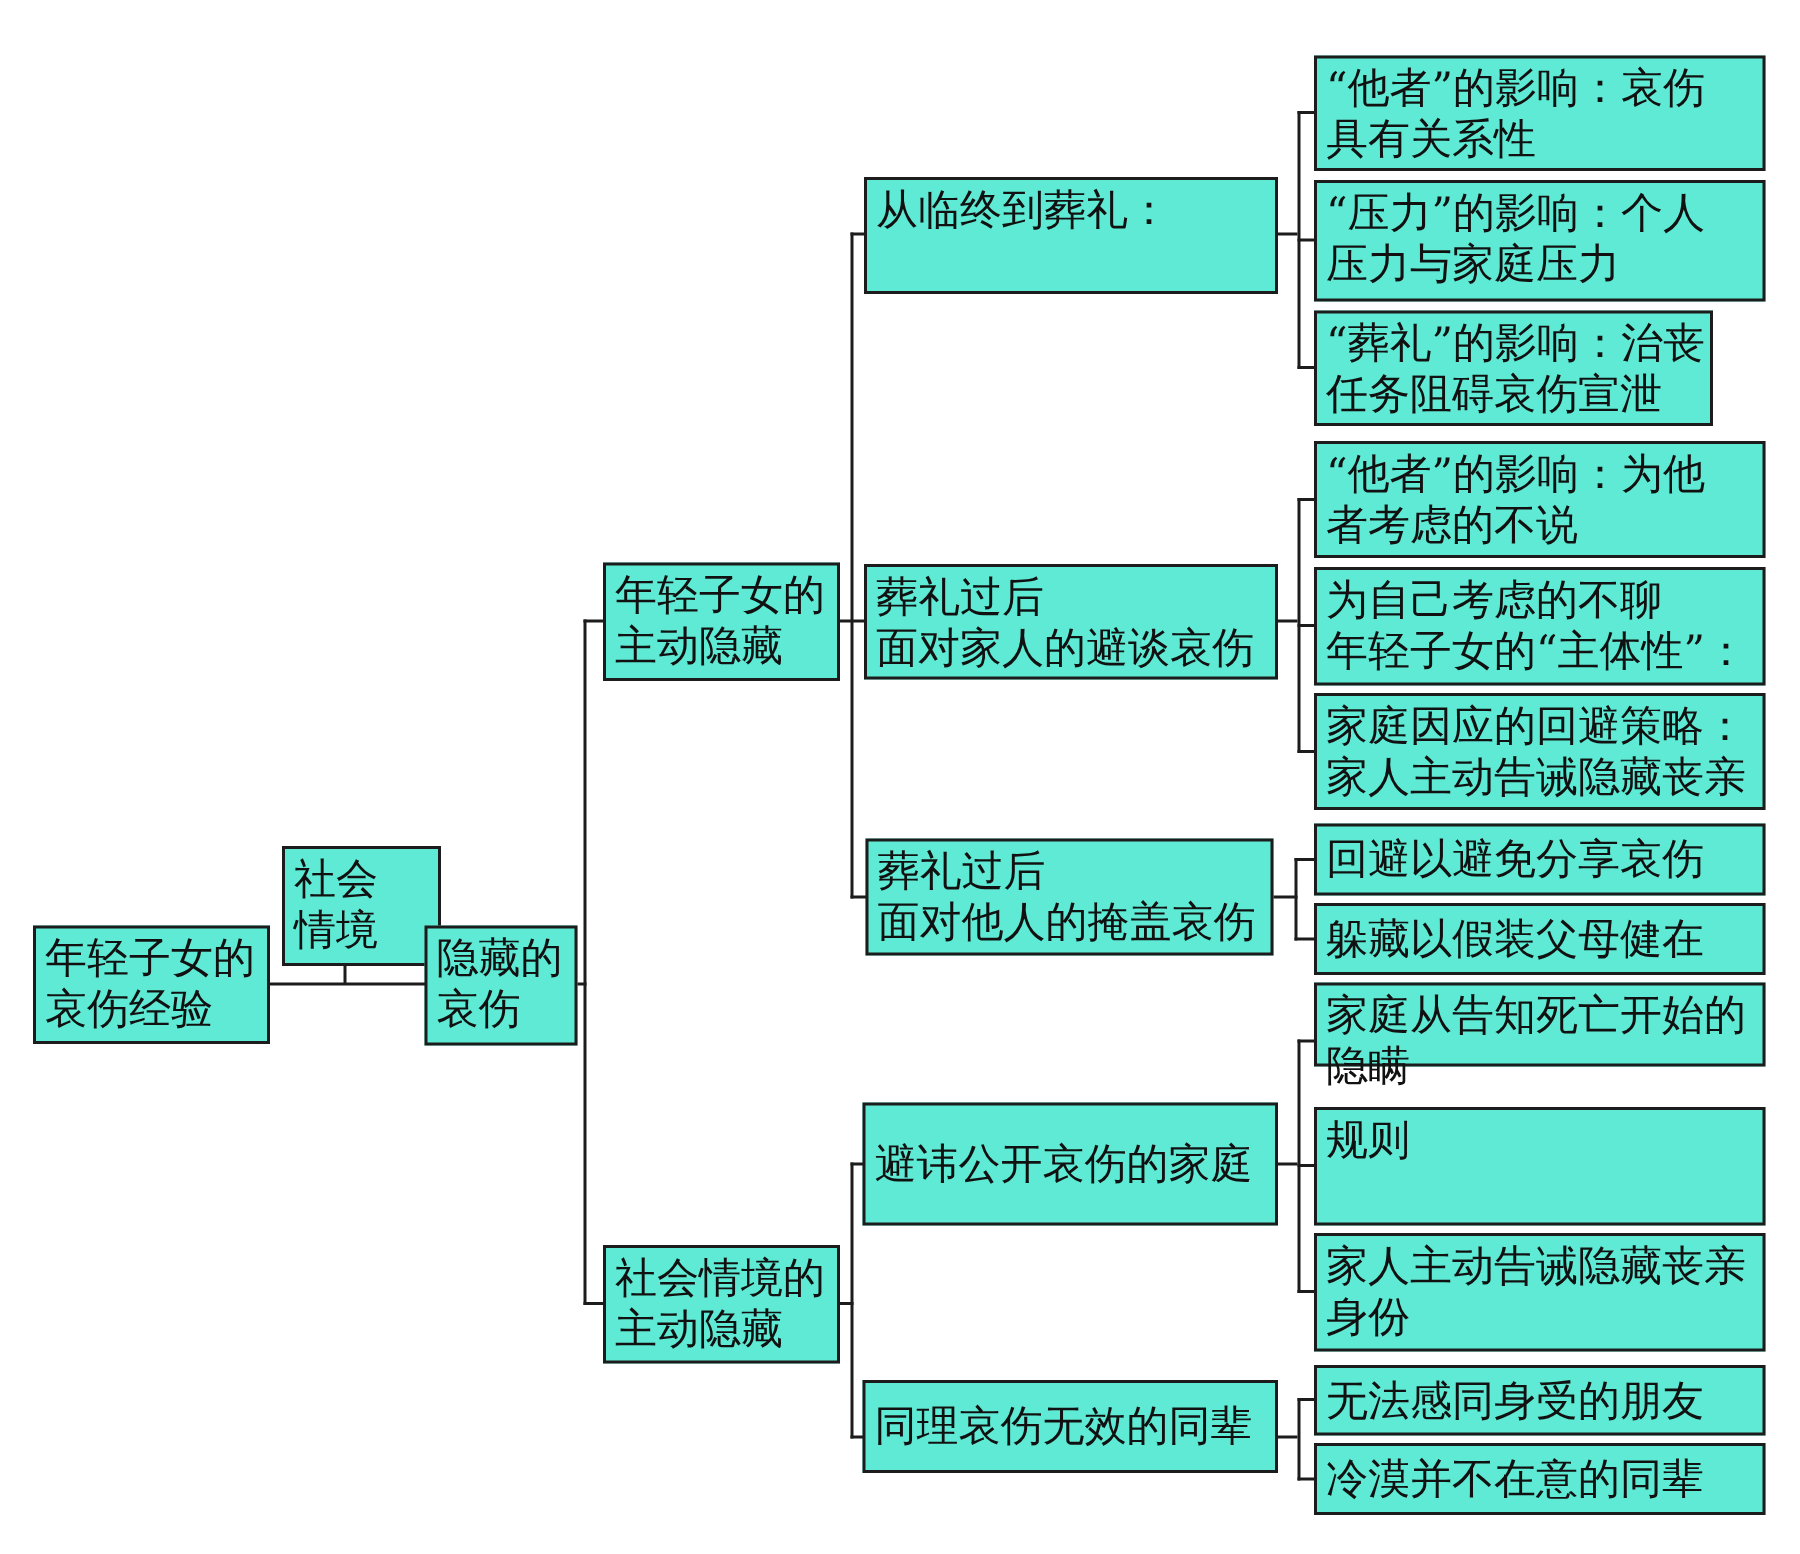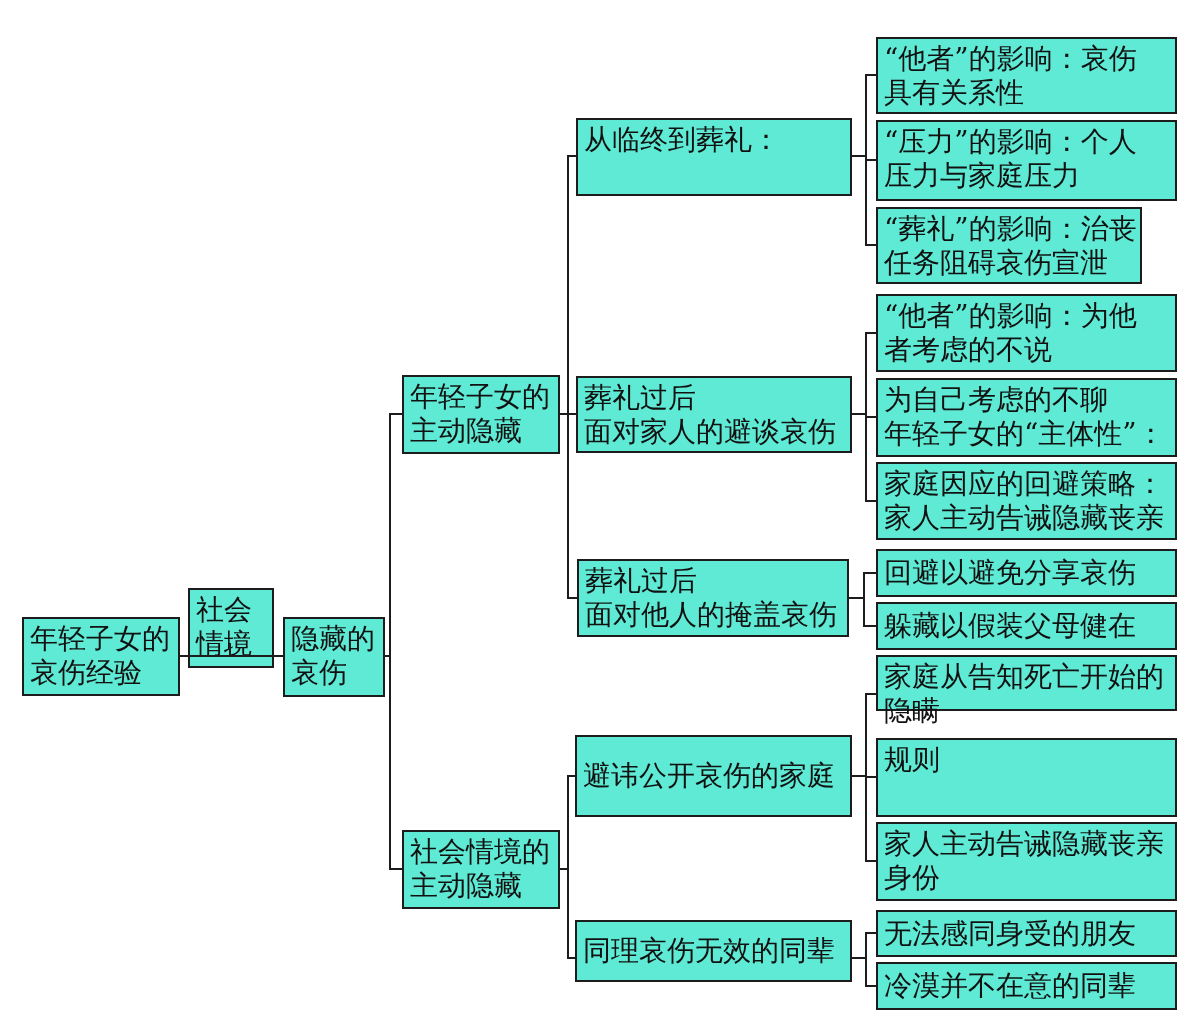--- a/index.html
+++ b/index.html
@@ -19,21 +19,21 @@
 </style>
 </head>
 <body>
 
 <div class="stage">
 
   <div class="box" style="left:22px;top:617px;width:158px;height:79px">
     <span class="ln">年轻子女的</span>
     <span class="ln">哀伤经验</span>
   </div>
-  <div class="box c" style="left:188px;top:588px;width:86px;height:80px">
+  <div class="box c" style="left:188px;top:564px;width:106px;height:80px">
     <span class="ln">社会</span>
     <span class="ln">情境</span>
   </div>
   <div class="box" style="left:283px;top:617px;width:102px;height:80px">
     <span class="ln">隐藏的</span>
     <span class="ln">哀伤</span>
   </div>
 
   <div class="box" style="left:402px;top:375px;width:158px;height:79px">
     <span class="ln">年轻子女的</span>

